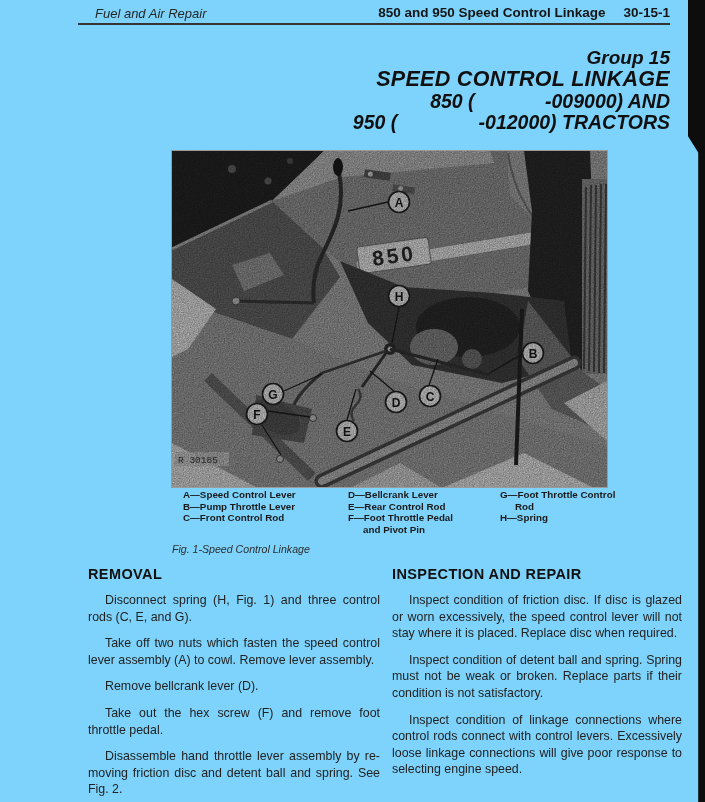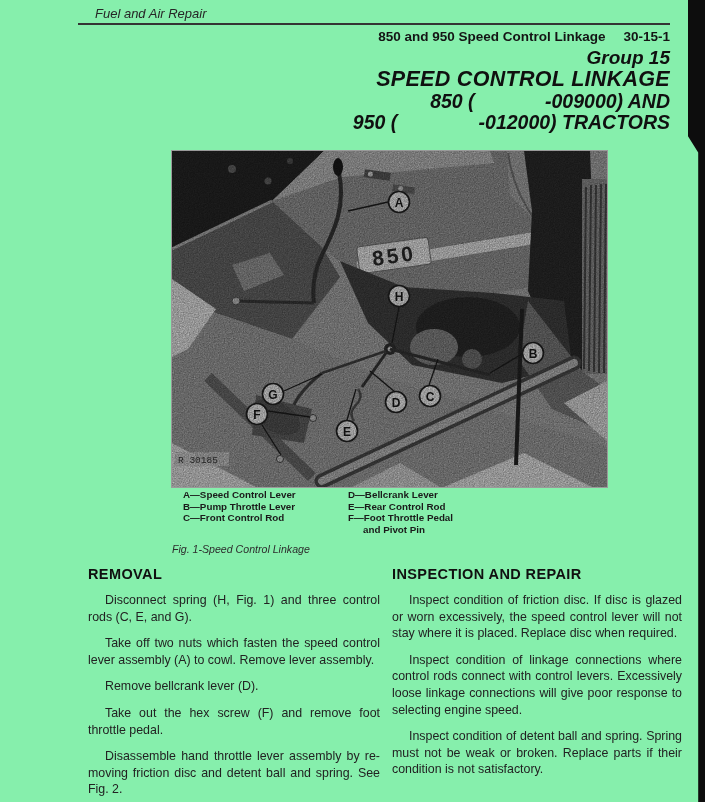--- a/index.html
+++ b/index.html
@@ -1,28 +1,28 @@
 <!DOCTYPE html>
 <html><head>
 <meta charset="utf-8">
 <style>
   html,body{margin:0;padding:0;background:#e8e8e6;}
   .page{
-    position:relative; width:705px; height:802px; background:#86efac;
+    position:relative; width:705px; height:802px; background:#7dd3fc;
     font-family:"Liberation Sans", sans-serif; color:#1d1d1d; overflow:hidden;
     box-shadow:0 0 6px rgba(0,0,0,.25);
   }
   
   .scan-edge{
     position:absolute; top:0; right:0; width:17px; height:802px; background:#0d0d0d;
     clip-path:polygon(0% 0%, 100% 0%, 100% 100%, 60% 100%, 60% 19%, 0% 17%);
   }
   
   .hdr-left{position:absolute; left:95px; top:6px; font-style:italic; font-size:13px; color:#262626;}
-  .hdr-right{position:absolute; right:35px; top:5px; font-weight:bold; font-size:13.5px; color:#141414; white-space:nowrap;margin-top:24px;}
+  .hdr-right{position:absolute; right:35px; top:5px; font-weight:bold; font-size:13.5px; color:#141414; white-space:nowrap;}
   .hdr-right .pgno{margin-left:18px;}
   .hdr-rule{position:absolute; left:78px; top:23px; width:592px; height:2px; background:#343434;}
   
   .title-block{position:absolute; right:35px; top:47px; text-align:right; font-weight:bold; color:#101010; white-space:nowrap;font-style:italic;}
   .title-block .t1{font-size:19px; line-height:21px;}
   .title-block .t2{font-size:21.5px; line-height:23px; letter-spacing:.3px;}
   .title-block .t3,.title-block .t4{font-size:19.5px; line-height:21px;}
   
   .photo{position:absolute; left:172px; top:151px; width:435px; height:336px; outline:1px solid #9a9a9a;}
   .legend{position:absolute; top:489px; font-weight:bold; font-size:9.8px; line-height:11.6px; color:#1a1a1a; white-space:nowrap;}
@@ -195,32 +195,37 @@
     <div>A—Speed Control Lever</div>
     <div>B—Pump Throttle Lever</div>
     <div>C—Front Control Rod</div>
   </div>
   <div class="legend lg2">
     <div>D—Bellcrank Lever</div>
     <div>E—Rear Control Rod</div>
     <div>F—Foot Throttle Pedal</div>
     <div class="ind">and Pivot Pin</div>
   </div>
+  <div class="legend lg3">
+    <div>G—Foot Throttle Control</div>
+    <div class="ind">Rod</div>
+    <div>H—Spring</div>
+  </div>
 
   <div class="fig-caption">Fig. 1-Speed Control Linkage</div>
 
   <div class="col col-left">
     <h2>REMOVAL</h2>
     <p>Disconnect spring (H, Fig. 1) and three control rods (C, E, and G).</p>
     <p>Take off two nuts which fasten the speed control lever assembly (A) to cowl. Remove lever assembly.</p>
     <p>Remove bellcrank lever (D).</p>
     <p>Take out the hex screw (F) and remove foot throttle pedal.</p>
     <p>Disassemble hand throttle lever assembly by re-moving friction disc and detent ball and spring. See Fig. 2.</p>
   </div>
 
   <div class="col col-right">
     <h2>INSPECTION AND REPAIR</h2>
     <p>Inspect condition of friction disc. If disc is glazed or worn excessively, the speed control lever will not stay where it is placed. Replace disc when required.</p>
+    <p>Inspect condition of detent ball and spring. Spring must not be weak or broken. Replace parts if their condition is not satisfactory.</p>
     <p>Inspect condition of linkage connections where control rods connect with control levers. Excessively loose linkage connections will give poor response to selecting engine speed.</p>
-    <p>Inspect condition of detent ball and spring. Spring must not be weak or broken. Replace parts if their condition is not satisfactory.</p>
   </div>
 
 </div>
 
 </body></html>

